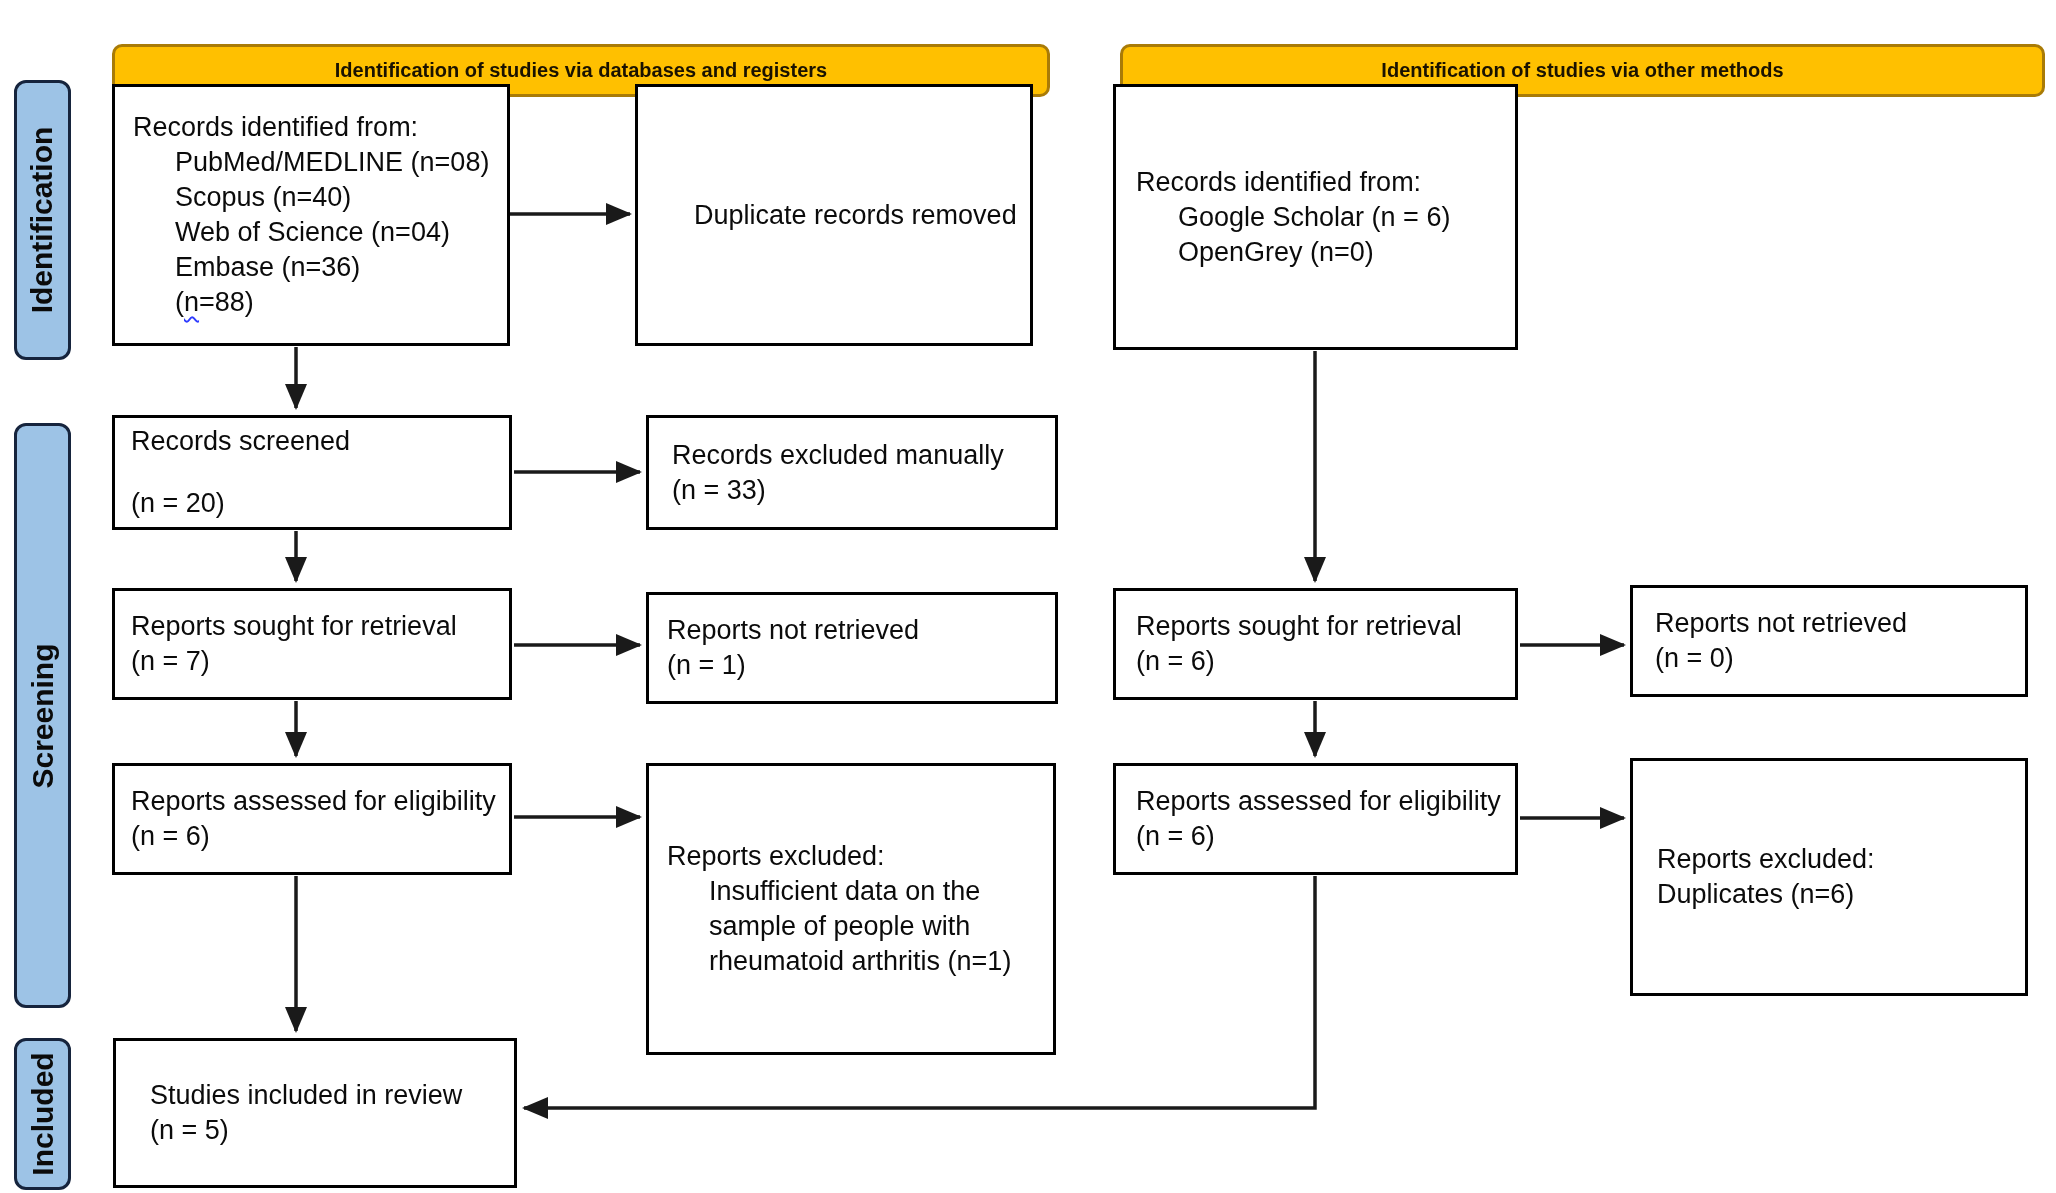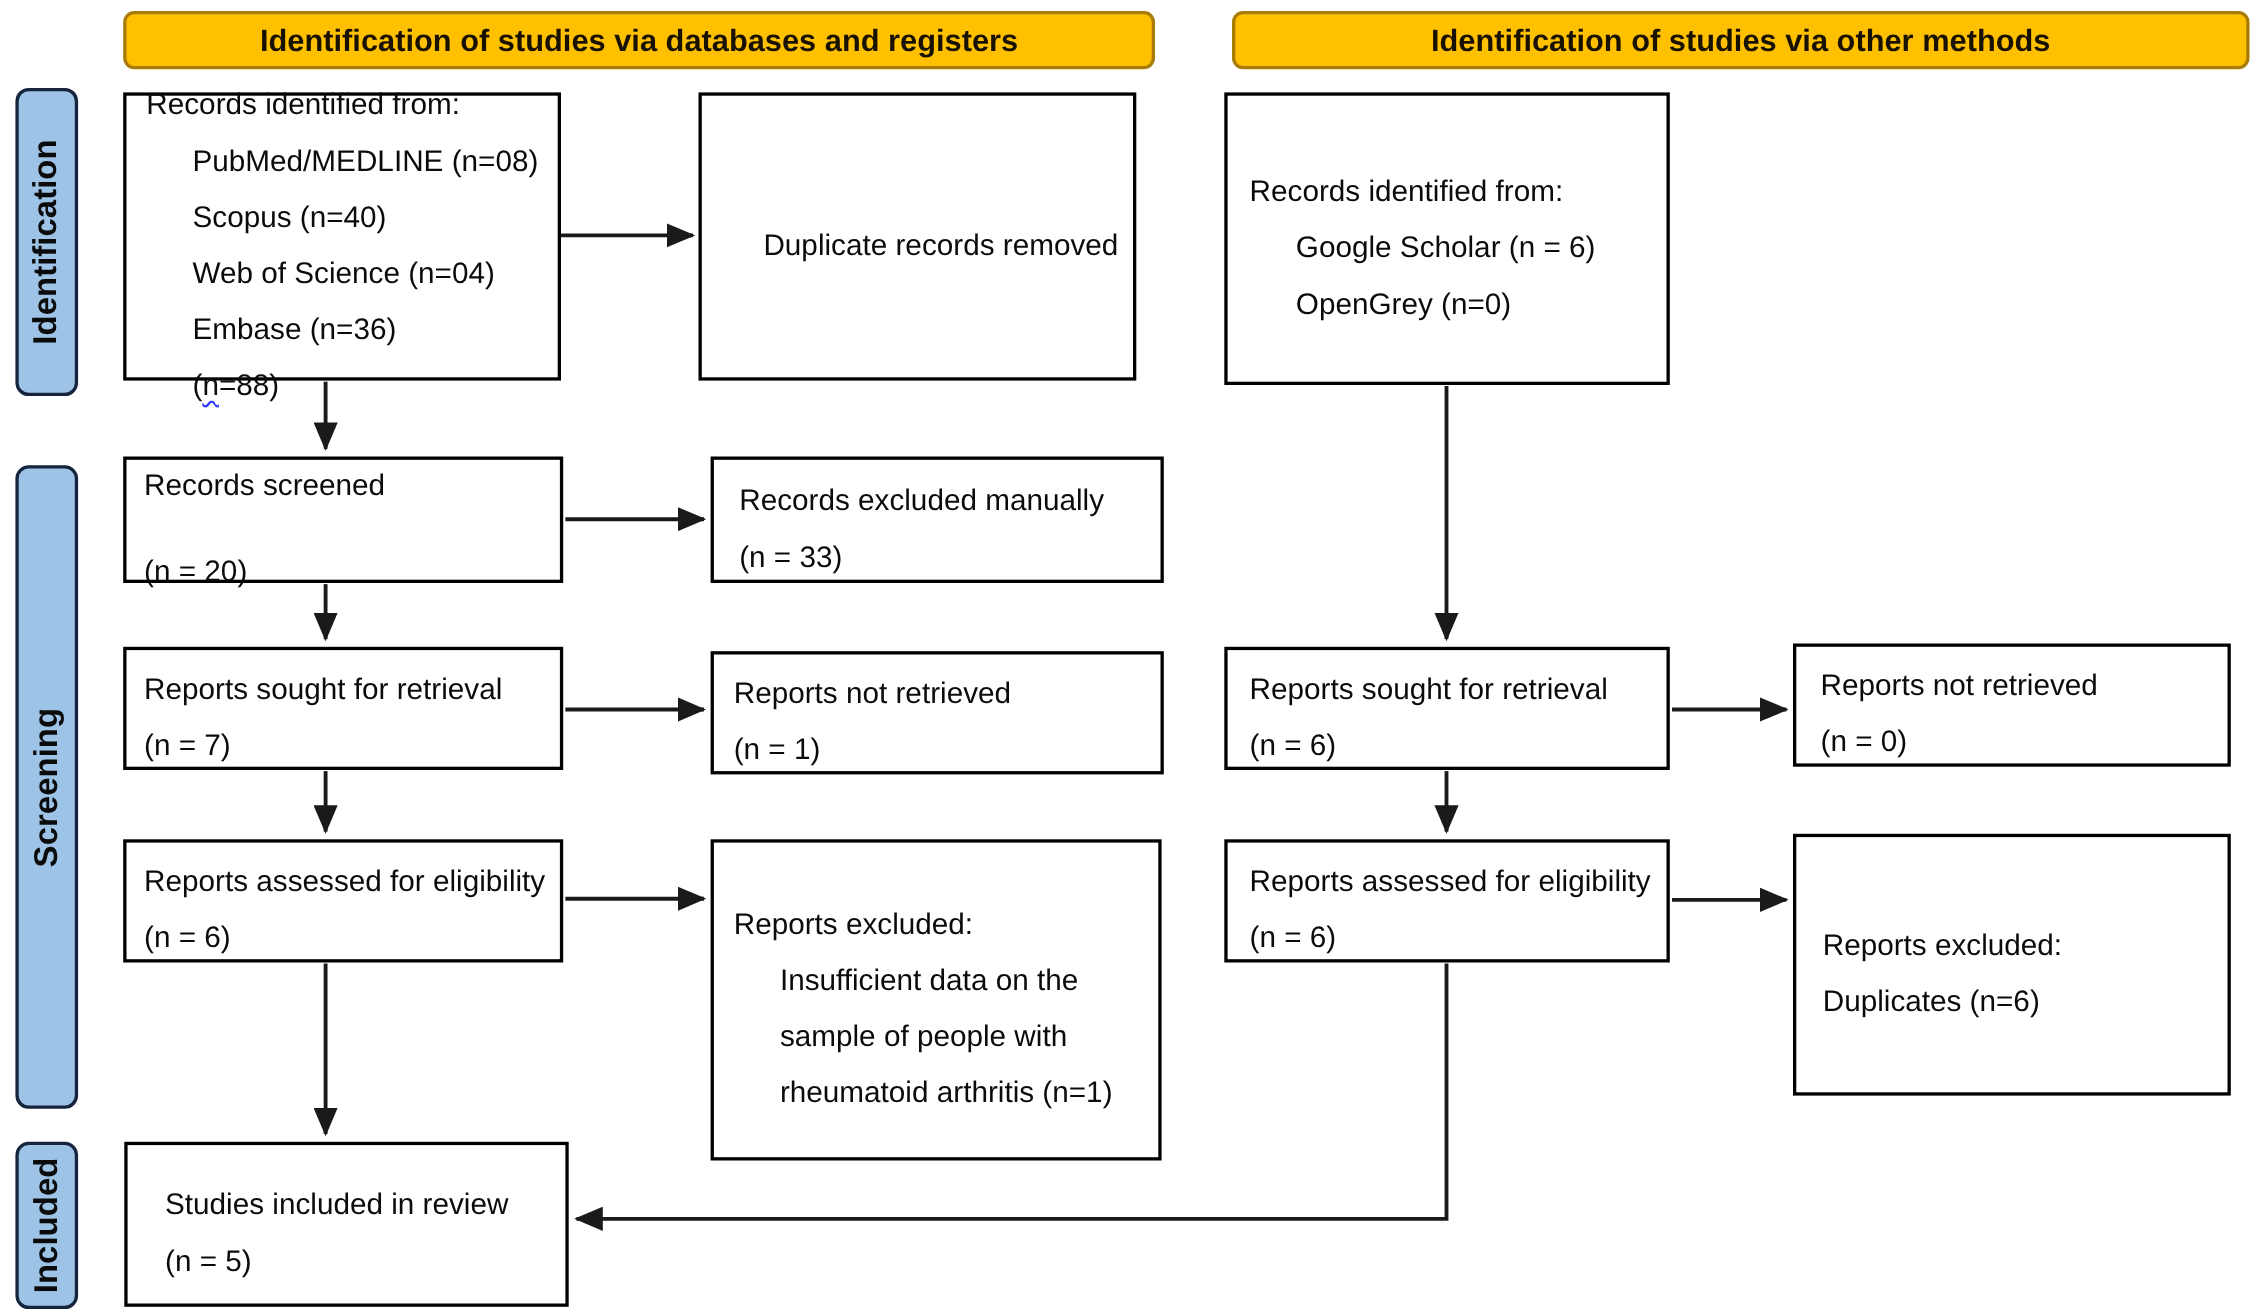--- a/index.html
+++ b/index.html
@@ -11,22 +11,23 @@
     font-family:"Liberation Sans","DejaVu Sans",sans-serif;
     color:#111;
     overflow:hidden;
   }
   .banner{
     position:absolute;
     background:var(--banner_fill,#FFC000);
     border:3px solid var(--banner_border,#A97B07);
     border-radius:10px;
     display:flex;align-items:center;justify-content:center;
-    font-weight:bold;font-size:28px;color:#1a1200;
+    font-weight:bold;font-size:20px;color:#1a1200;
     box-sizing:border-box;
+    margin-top:34px;
   }
   .side-label{
     position:absolute;
     background:var(--label_fill,#9DC3E6);
     border:3px solid var(--label_border,#16243D);
     border-radius:12px;
     display:flex;align-items:center;justify-content:center;
     box-sizing:border-box;
   }
   .side-label .vtext{
@@ -35,21 +36,21 @@
     font-weight:bold;font-size:30px;color:#0b0b0b;
   }
   .box{
     position:absolute;
     background:#ffffff;
     border:3px solid var(--box_border,#000);
     box-sizing:border-box;
     display:flex;flex-direction:column;justify-content:center;
     font-size:27px;line-height:35px;color:#0b0b0b;
   }
-  .box .ln{white-space:nowrap;margin-top:16px;}
+  .box .ln{white-space:nowrap;}
   .box .indent{padding-left:42px;}
   .squiggle{
     text-decoration-line:underline;
     text-decoration-style:wavy;
     text-decoration-color:var(--squiggle,#2E3BFF);
     text-decoration-thickness:2px;
     text-underline-offset:5px;
   }
   svg.arrows{position:absolute;left:0;top:0;pointer-events:none;}
 </style>

